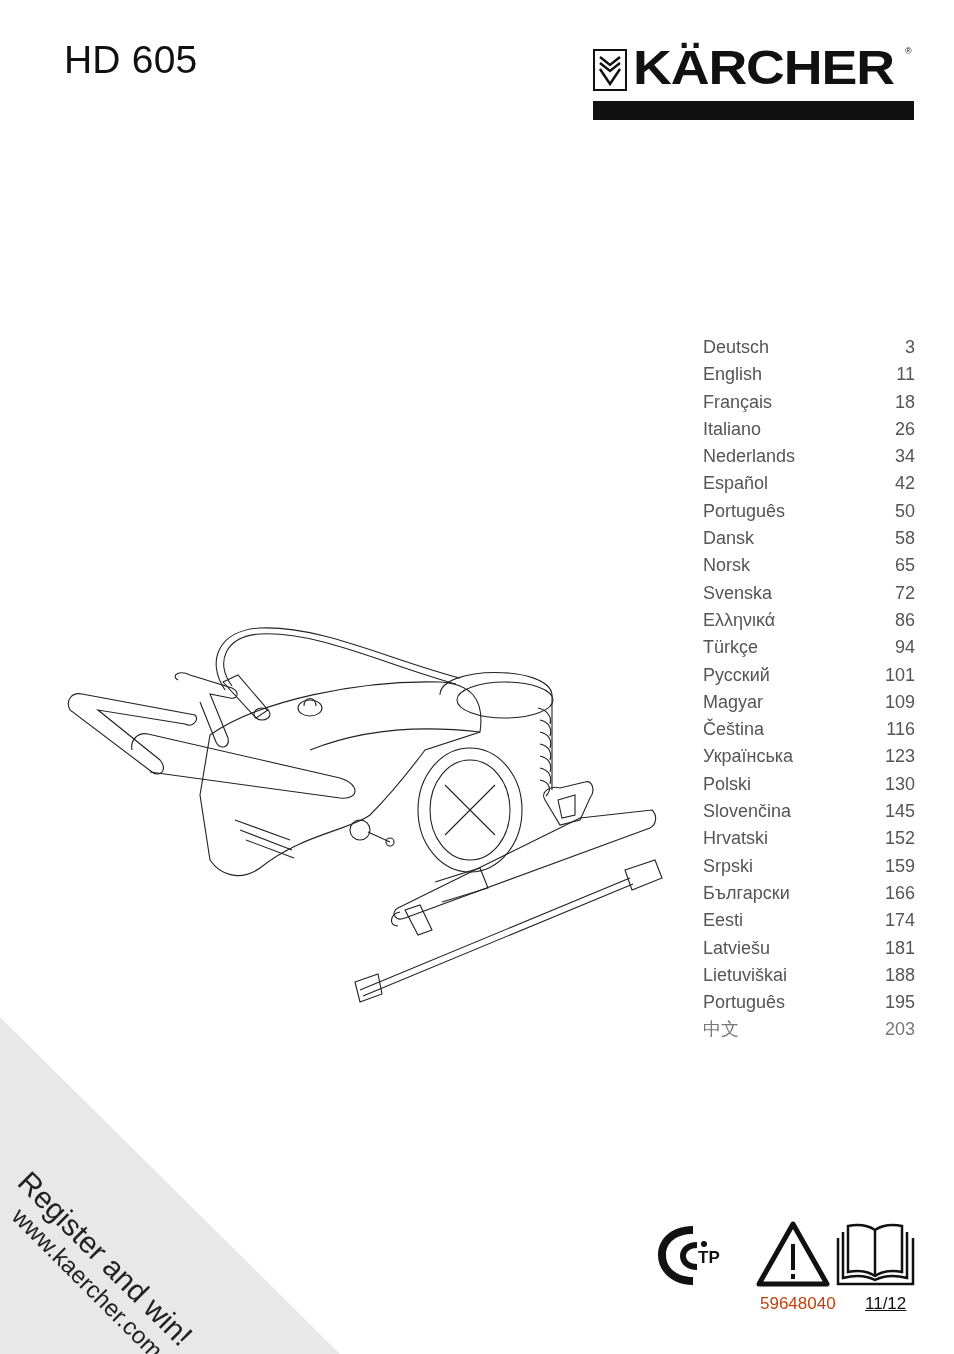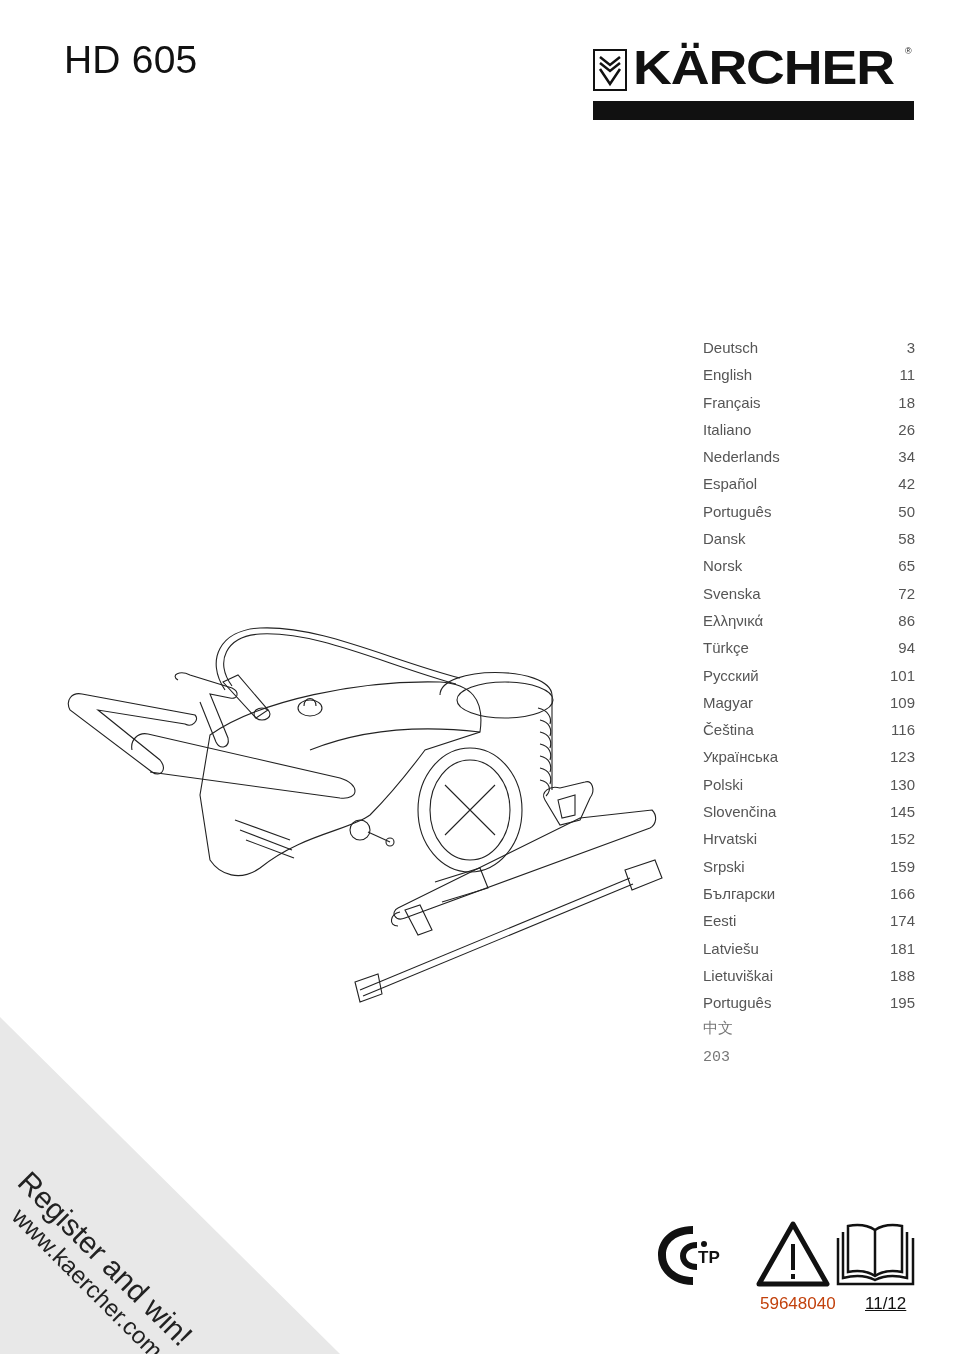--- a/index.html
+++ b/index.html
@@ -4,22 +4,22 @@
 <style>
   html,body{margin:0;padding:0;background:#fff;}
   body{width:954px;height:1354px;position:relative;overflow:hidden;font-family:"Liberation Sans",sans-serif;color:#1a1a1a;}
   .model{position:absolute;left:64px;top:38px;font-size:39px;color:#111;letter-spacing:0.2px;}
   .logo{position:absolute;left:593px;top:46px;width:322px;height:74px;}
   .logo .box{position:absolute;left:0;top:3px;width:34px;height:42px;border:2px solid #111;box-sizing:border-box;}
   .logo .word{position:absolute;left:40px;top:-6px;font-family:"Liberation Sans",sans-serif;font-weight:bold;font-size:48px;letter-spacing:-1px;color:#111;transform:scaleX(1.12);transform-origin:left top;}
   .logo .reg{position:absolute;left:312px;top:0px;font-size:9px;}
   .logo .bar{position:absolute;left:0;top:55px;width:321px;height:19px;background:#111;}
   .toc{position:absolute;left:703px;top:334px;width:212px;}
-  .toc-row{display:flex;justify-content:space-between;height:27.3px;line-height:27.3px;font-size:15px;color:#555;}
-  .toc-row.cn{font-family:Liberation Mono, monospace;color:#777;flex-direction:column;}
+  .toc-row{display:flex;justify-content:space-between;height:27.3px;line-height:27.3px;font-size:18px;color:#555;text-align:center;}
+  .toc-row.cn{font-family:Liberation Sans, sans-serif;color:#777;}
   .illustration{position:absolute;left:60px;top:620px;width:610px;height:400px;}
   .corner{position:absolute;left:0;top:0;width:954px;height:1354px;pointer-events:none;}
   .reg-text{position:absolute;left:35px;top:1165px;transform:rotate(45deg);transform-origin:left top;font-size:30px;color:#222;white-space:nowrap;}
   .reg-url{position:absolute;left:26px;top:1160px;transform:rotate(45deg) translate(30px,30px);transform-origin:left top;font-size:24px;color:#222;white-space:nowrap;}
   .icons{position:absolute;left:655px;top:1220px;width:262px;height:70px;}
   .docnum{position:absolute;left:760px;top:1294px;font-size:17px;color:#c2410c;}
   .docdate{position:absolute;left:865px;top:1294px;font-size:17px;color:#111;text-decoration:underline;}
 </style>
 </head>
 <body>

